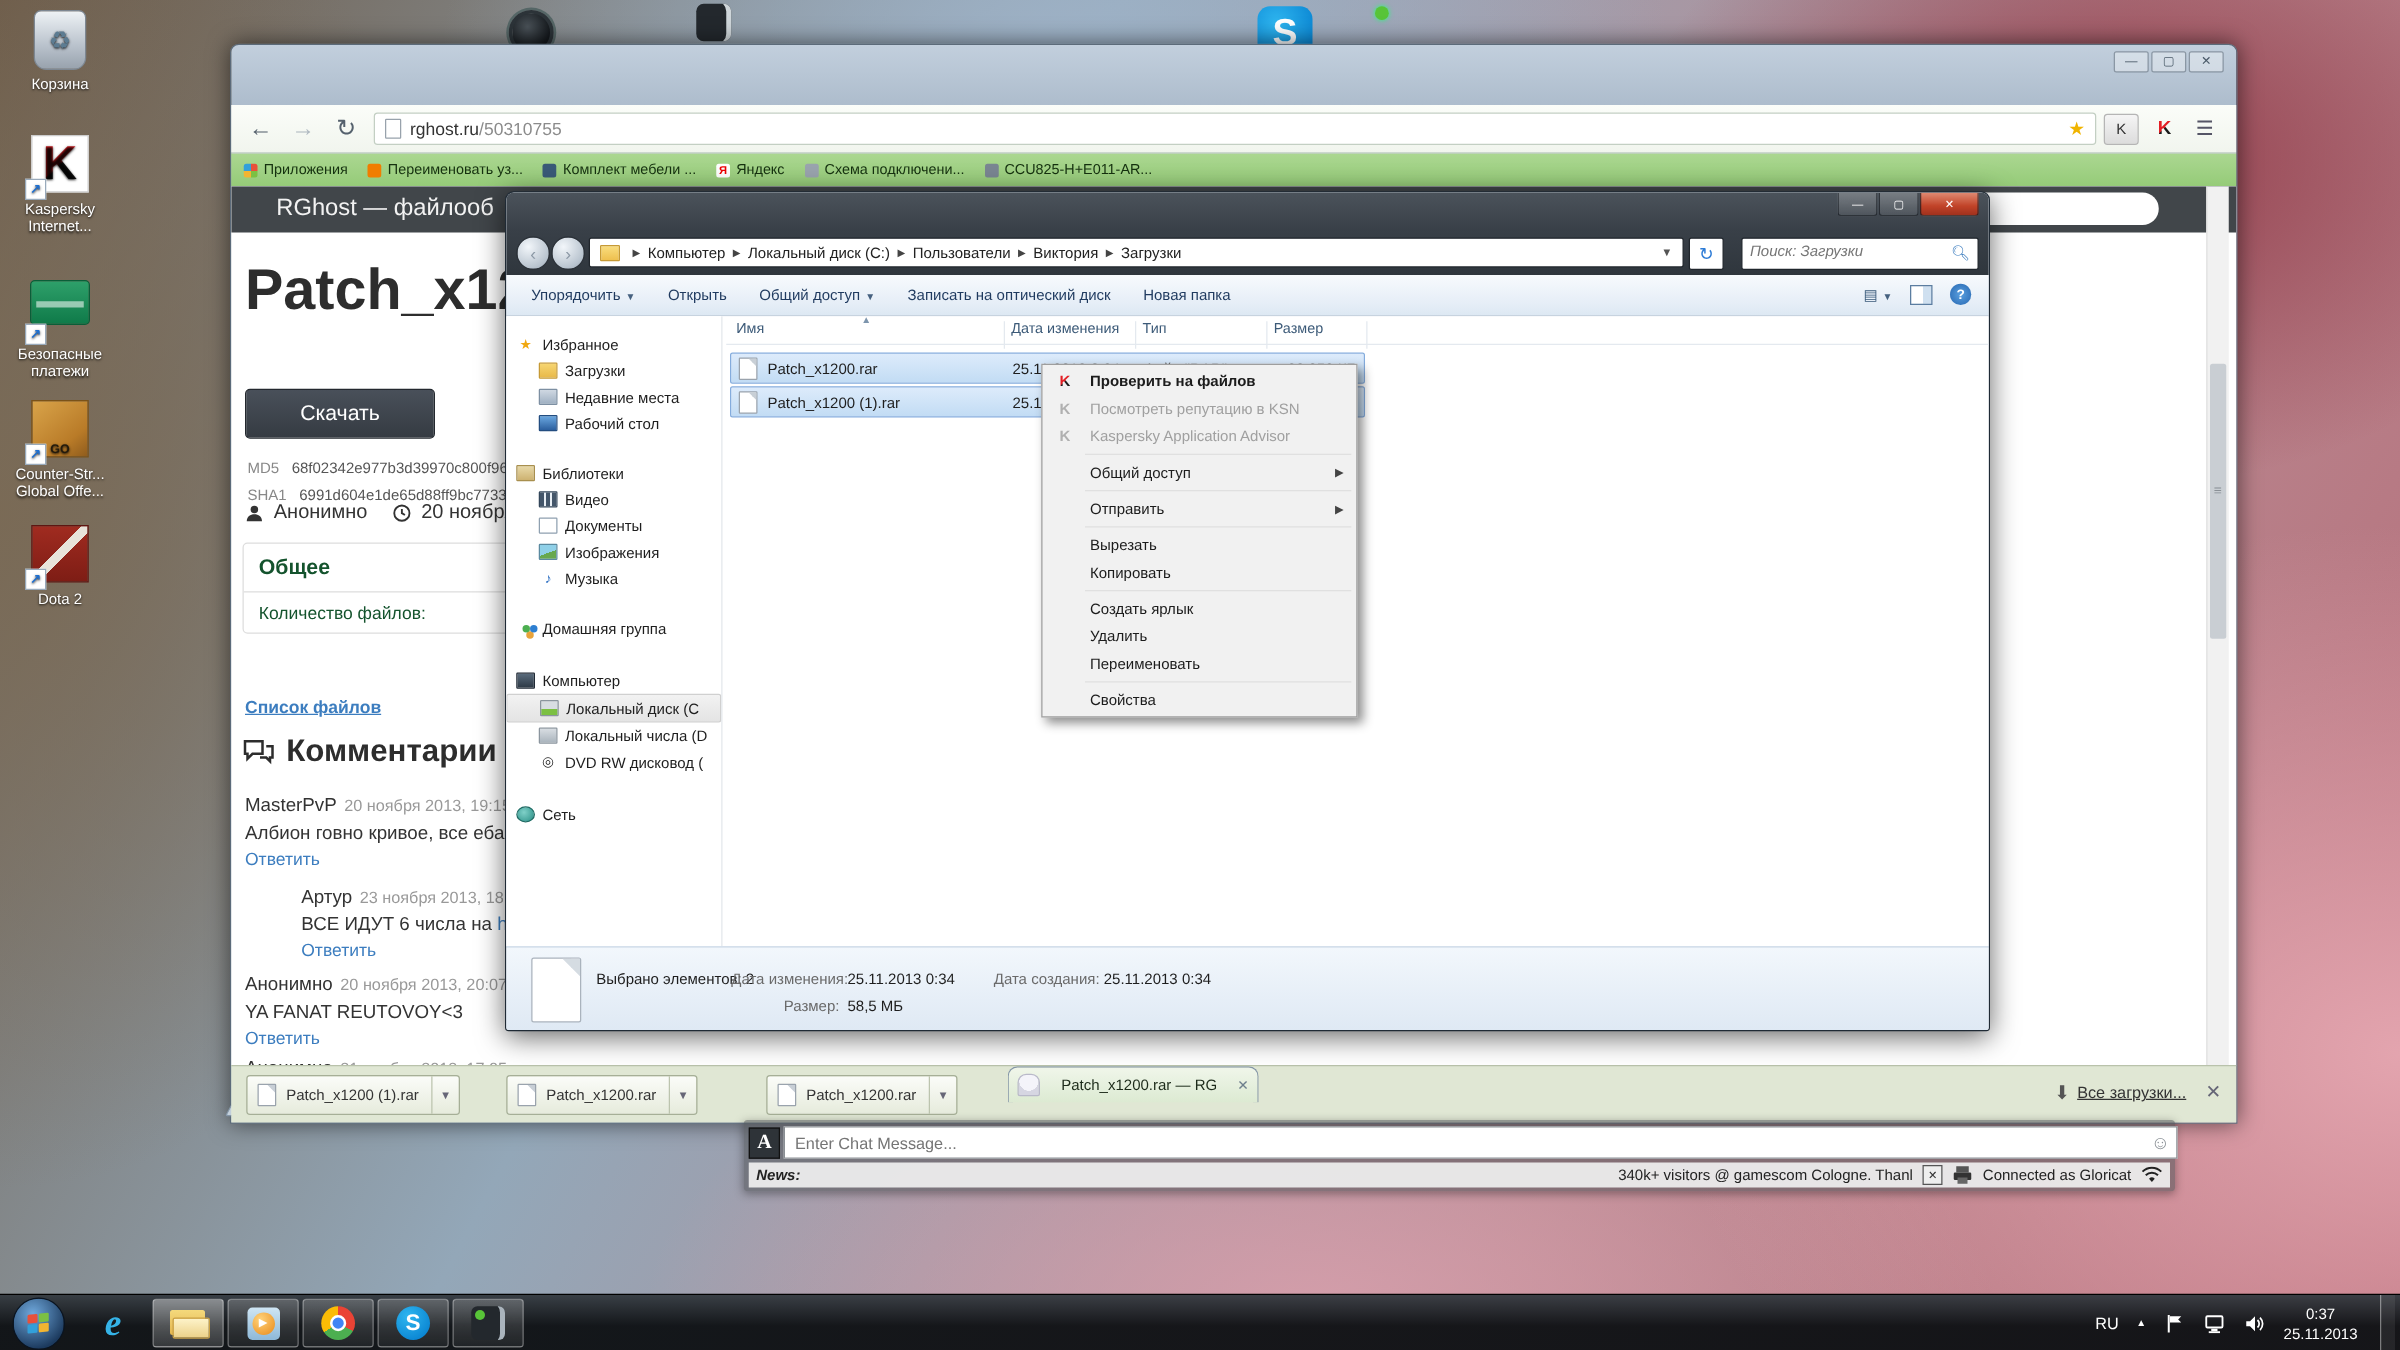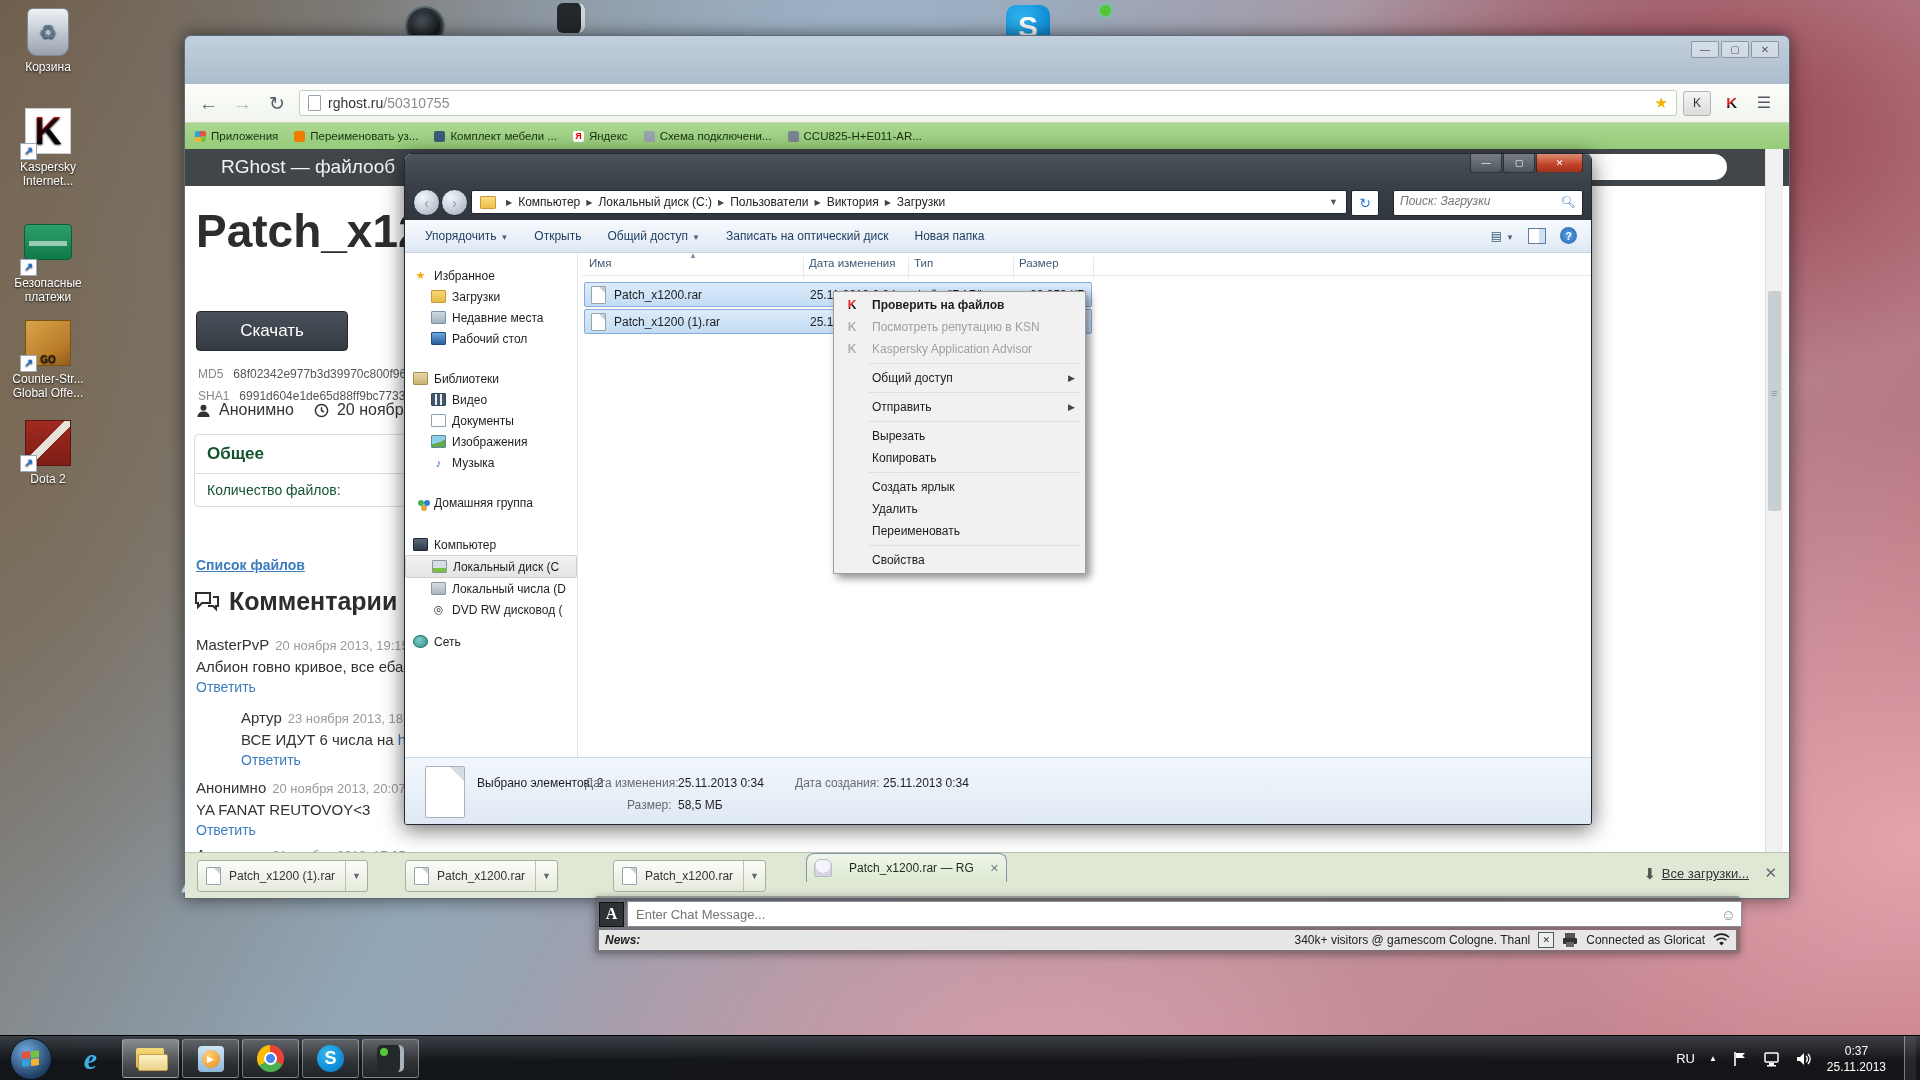--- a/index.html
+++ b/index.html
@@ -561,21 +561,21 @@
             <span class="sbi">
               <span class="ic-box" style="background:linear-gradient(#d8dde2,#aab4bd);border:1px solid #8b959e;"></span>
             </span>
             <span>Локальный числа (D</span>
           </div>
         <div class="sb-row sb-c">
             <span class="sbi">◎</span>
             <span>DVD RW дисковод (</span>
           </div>
 
-        <div class="sb-row sb-g" style="margin-top:11px;">
+        <div class="sb-row sb-g" style="margin-top:21px;">
             <span class="sbi">
               <span class="ic-box" style="background:radial-gradient(circle at 40% 35%,#7fd0c8,#2a8f86);border:1px solid #1f6b64;border-radius:50%;"></span>
             </span>
             <span>Сеть</span>
           </div>
       </div>
 
       <div class="filearea">
         <div class="colhdr">
           <span style="left:8px;">Имя</span>

